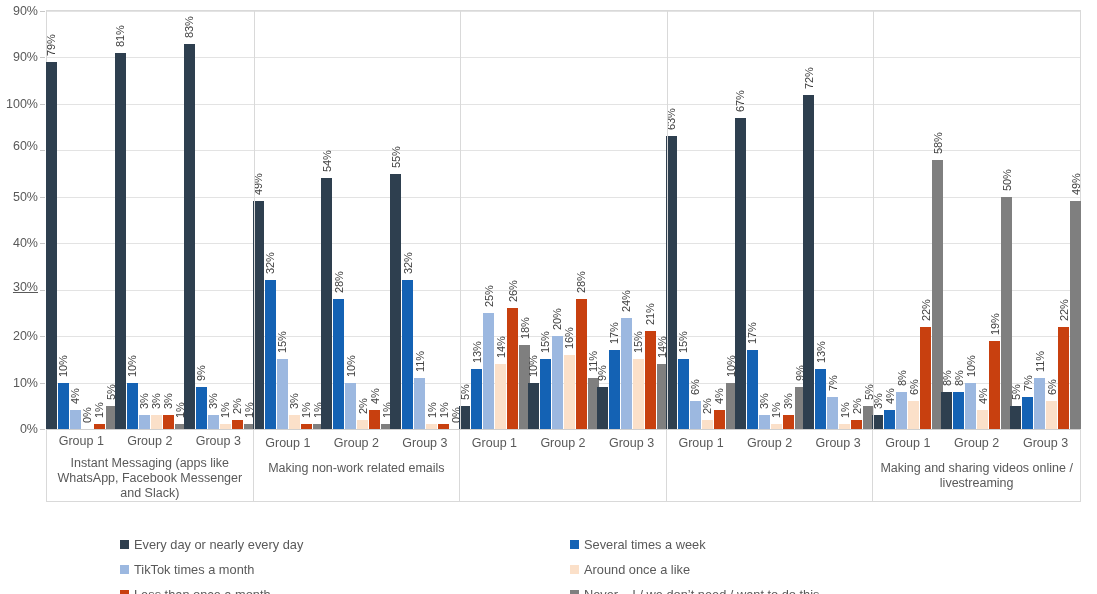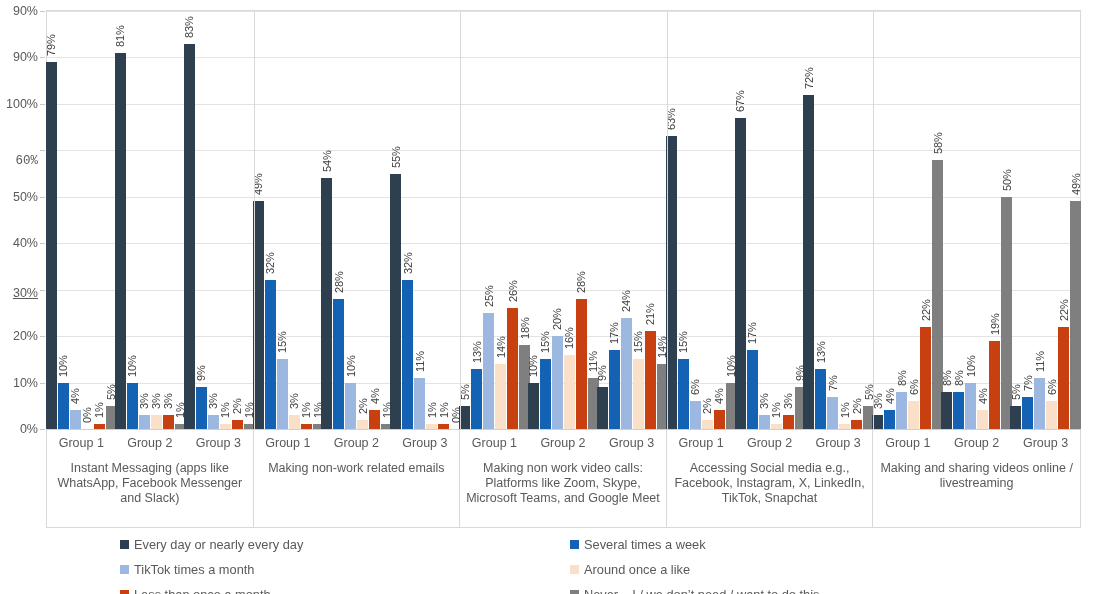--- a/index.html
+++ b/index.html
@@ -39,21 +39,21 @@
   .bar{width:11px;}
   .bar-label{
     position:absolute;left:50%;bottom:100%;
     transform-origin:left bottom;
     transform:rotate(-90deg) translate(6px,6px);
     font-size:11px;color:#404040;white-space:nowrap;
     letter-spacing:-0.1px;
   }
   
   .x-axis{
-    position:absolute;left:46px;top:430px;width:1035px;height:98px;
+    position:absolute;left:46px;top:430px;width:1035px;height:72px;
     border:1px solid #d9d9d9;border-top:none;box-sizing:border-box;
     display:flex;
   }
   .x-cat{
     position:relative;box-sizing:border-box;
     border-right:1px solid #d9d9d9;
     display:flex;flex-direction:column;
   }
   .x-cat:last-child{border-right:none;}
   .x-groups{
@@ -85,27 +85,27 @@
 
 <div id="chart-root">
 
   <div class="y-axis">
       <div class="y-tick" style="top: 419px;">0%</div>
       <div class="y-tick-mark" style="top: 419px;"></div>
       <div class="y-tick" style="top: 372.556px;">10%</div>
       <div class="y-tick-mark" style="top: 372.556px;"></div>
       <div class="y-tick" style="top: 326.111px;">20%</div>
       <div class="y-tick-mark" style="top: 326.111px;"></div>
-      <div class="y-tick" style="top: 283px; text-decoration: underline;">30%</div>
+      <div class="y-tick" style="top: 277px; text-decoration: underline;">30%</div>
       <div class="y-tick-mark" style="top: 279.667px;"></div>
       <div class="y-tick" style="top: 233.222px;">40%</div>
       <div class="y-tick-mark" style="top: 233.222px;"></div>
       <div class="y-tick" style="top: 186.778px;">50%</div>
       <div class="y-tick-mark" style="top: 186.778px;"></div>
-      <div class="y-tick" style="top: 151px; font-family: Liberation Mono, monospace;">60%</div>
+      <div class="y-tick" style="top: 136px;">60%</div>
       <div class="y-tick-mark" style="top: 140.333px;"></div>
       <div class="y-tick" style="top: 93.8889px;">100%</div>
       <div class="y-tick-mark" style="top: 93.8889px;"></div>
       <div class="y-tick" style="top: 47.4444px;">90%</div>
       <div class="y-tick-mark" style="top: 47.4444px;"></div>
       <div class="y-tick" style="top: 1px;">90%</div>
       <div class="y-tick-mark" style="top: 1px;"></div>
     </div>
 
   <div class="plot-frame">
@@ -574,29 +574,27 @@
           <div class="x-group">Group 3</div>
         </div>
         <div class="x-cat-name">Making non-work related emails</div>
       </div>
       <div class="x-cat" style="width: 206.6px;">
         <div class="x-groups">
           <div class="x-group">Group 1</div>
           <div class="x-group">Group 2</div>
           <div class="x-group">Group 3</div>
         </div>
-        <div class="x-cat-name">Making non work video calls: Platforms like Zoom, Skype, Microsoft Teams, and Google Meet</div>
       </div>
       <div class="x-cat" style="width: 206.6px;">
         <div class="x-groups">
           <div class="x-group">Group 1</div>
           <div class="x-group">Group 2</div>
           <div class="x-group">Group 3</div>
         </div>
-        <div class="x-cat-name">Accessing Social media e.g., Facebook, Instagram, X, LinkedIn, TikTok, Snapchat</div>
       </div>
       <div class="x-cat" style="width: 206.6px;">
         <div class="x-groups">
           <div class="x-group">Group 1</div>
           <div class="x-group">Group 2</div>
           <div class="x-group">Group 3</div>
         </div>
         <div class="x-cat-name">Making and sharing videos online / livestreaming</div>
       </div>
     </div>

